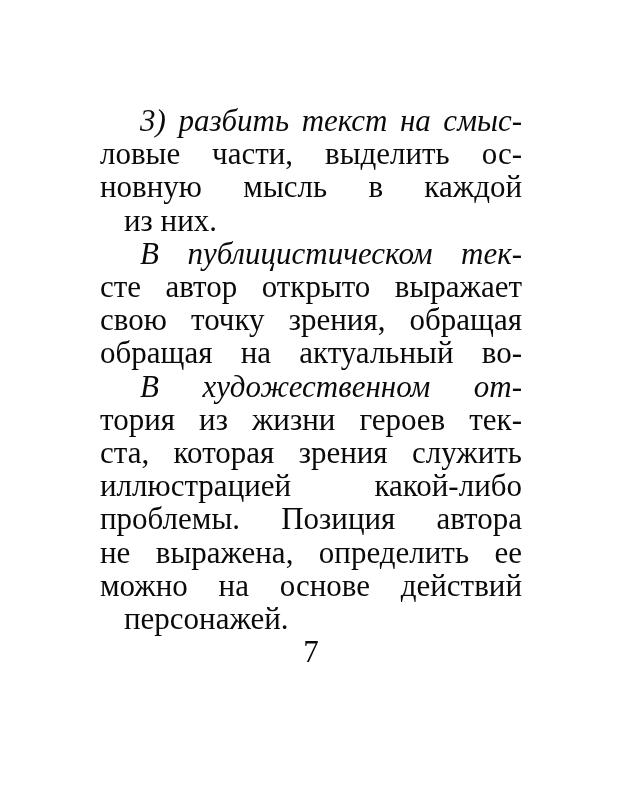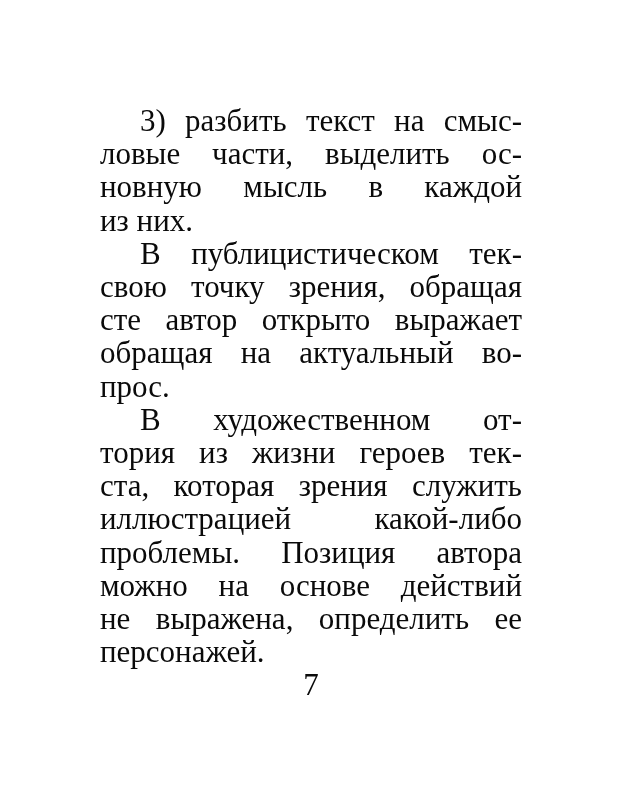--- a/index.html
+++ b/index.html
@@ -33,24 +33,26 @@
     padding: 0;
   }
   .line {
     white-space: nowrap;
     text-align: justify;
     text-align-last: justify;
     -moz-text-align-last: justify;
   }
   .line.indent {
     text-indent: 40px;
+    font-style: italic;
   }
   .line.last {
     text-align: center;
     text-align-last: left;
+    margin-left: 24px;
     -moz-text-align-last: left;
   }
   .page-number {
     text-align: center;
     text-align-last: center;
     margin-top: 0;
     font-size: 31px;
     line-height: 33.2px;
     color: #0a0a0a;
   }
@@ -63,33 +65,32 @@
 
     <div class="paragraph">
       <div class="line indent">3) разбить текст на смыс-</div>
       <div class="line">ловые части, выделить ос-</div>
       <div class="line">новную мысль в каждой</div>
       <div class="line last">из них.</div>
     </div>
 
     <div class="paragraph">
       <div class="line indent">В публицистическом тек-</div>
+      <div class="line">сте автор открыто выражает</div>
       <div class="line">свою точку зрения, обращая</div>
-      <div class="line">сте автор открыто выражает</div>
       <div class="line">обращая на актуальный во-</div>
-      <div class="line last">прос.</div>
     </div>
 
     <div class="paragraph">
       <div class="line indent">В художественном от-</div>
       <div class="line">тория из жизни героев тек-</div>
       <div class="line">ста, которая зрения служить</div>
       <div class="line">иллюстрацией какой-либо</div>
       <div class="line">проблемы. Позиция автора</div>
+      <div class="line">не выражена, определить ее</div>
       <div class="line">можно на основе действий</div>
-      <div class="line">не выражена, определить ее</div>
       <div class="line last">персонажей.</div>
     </div>
 
     <div class="page-number">7</div>
 
   </div>
 </div>
 
 </body></html>

